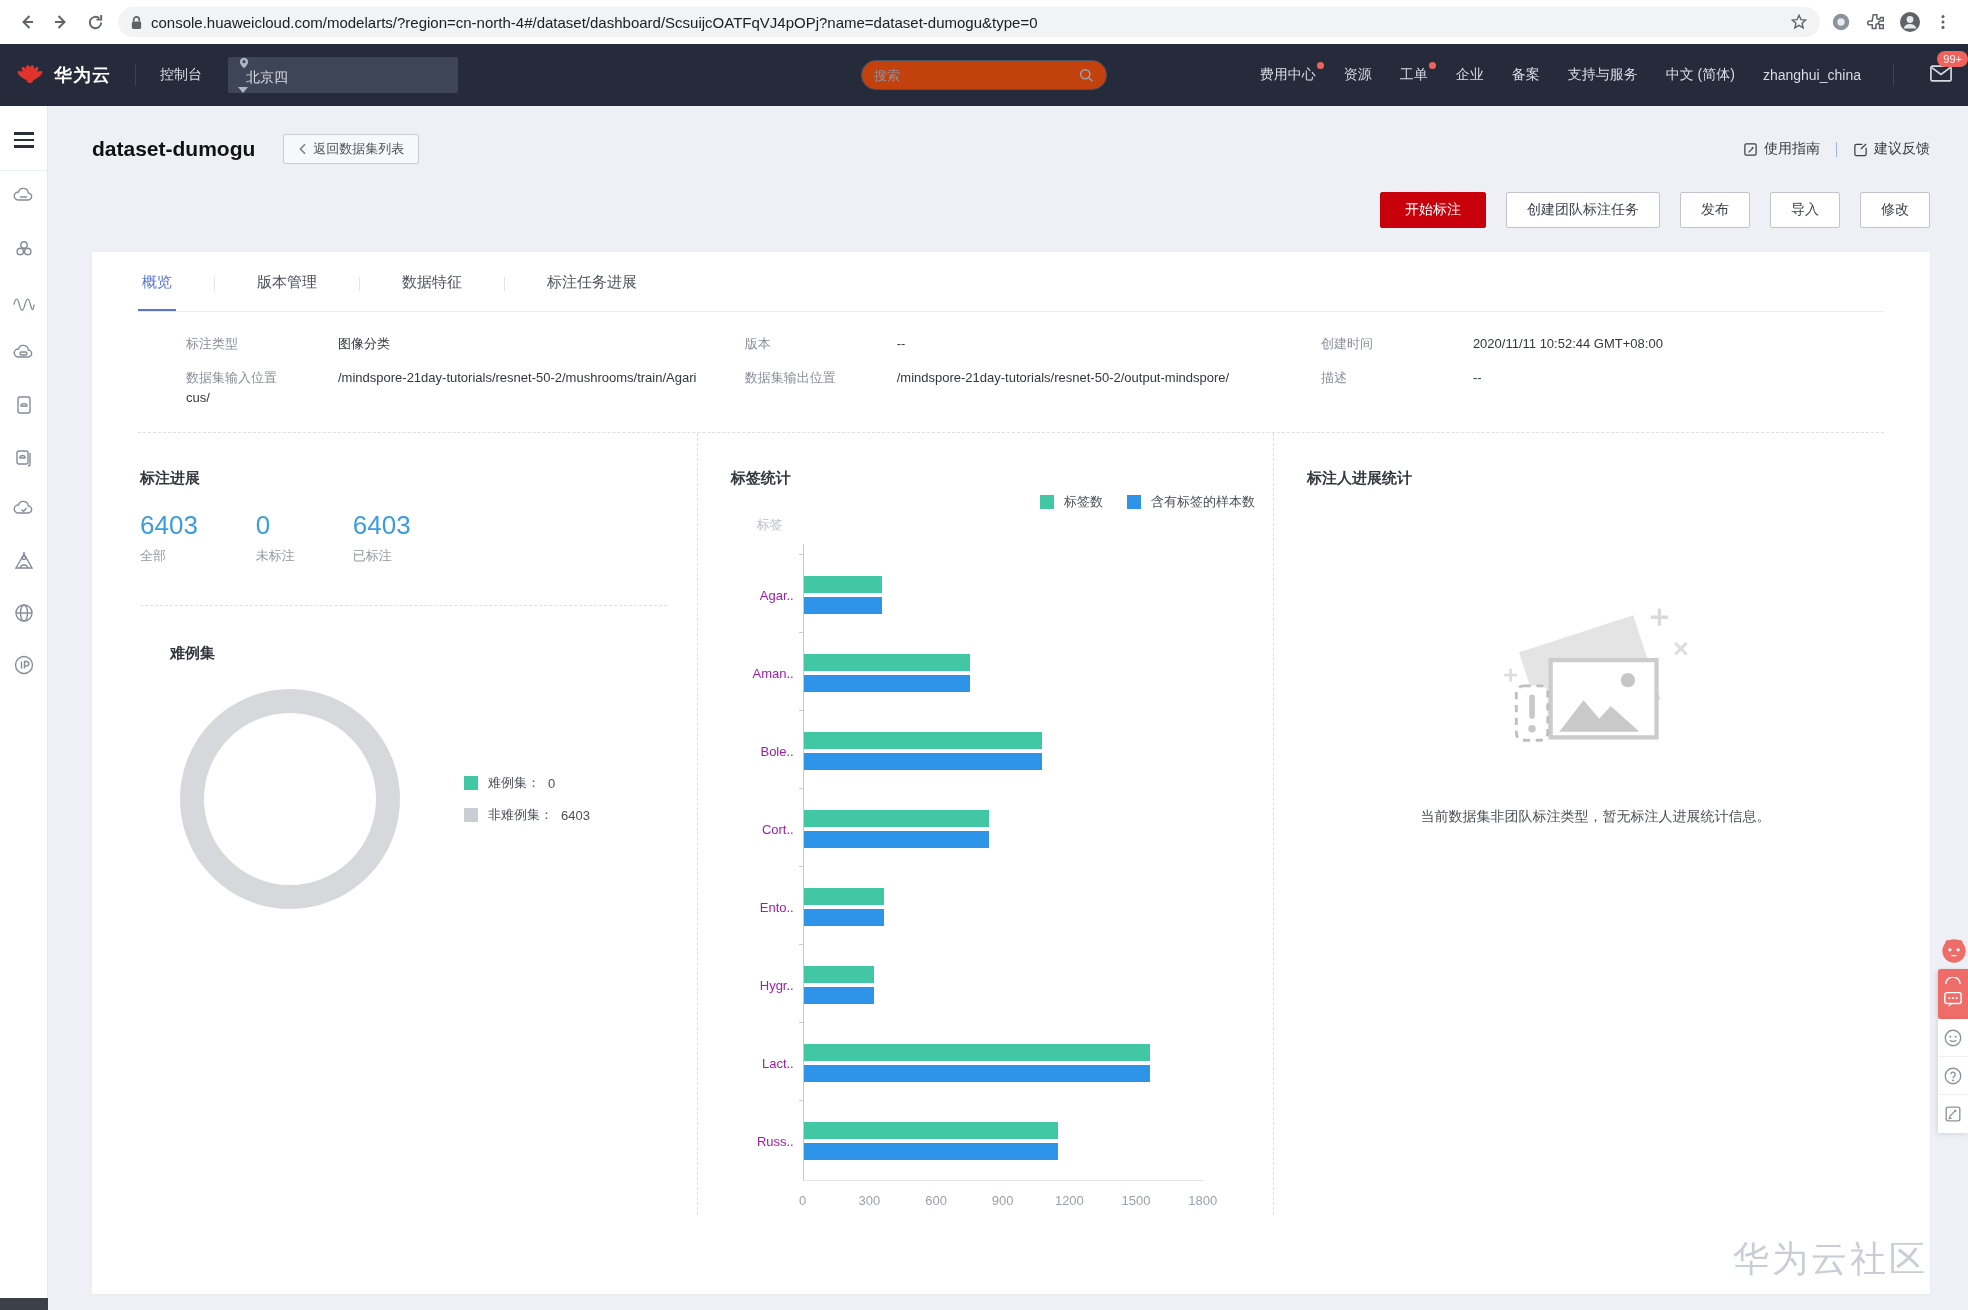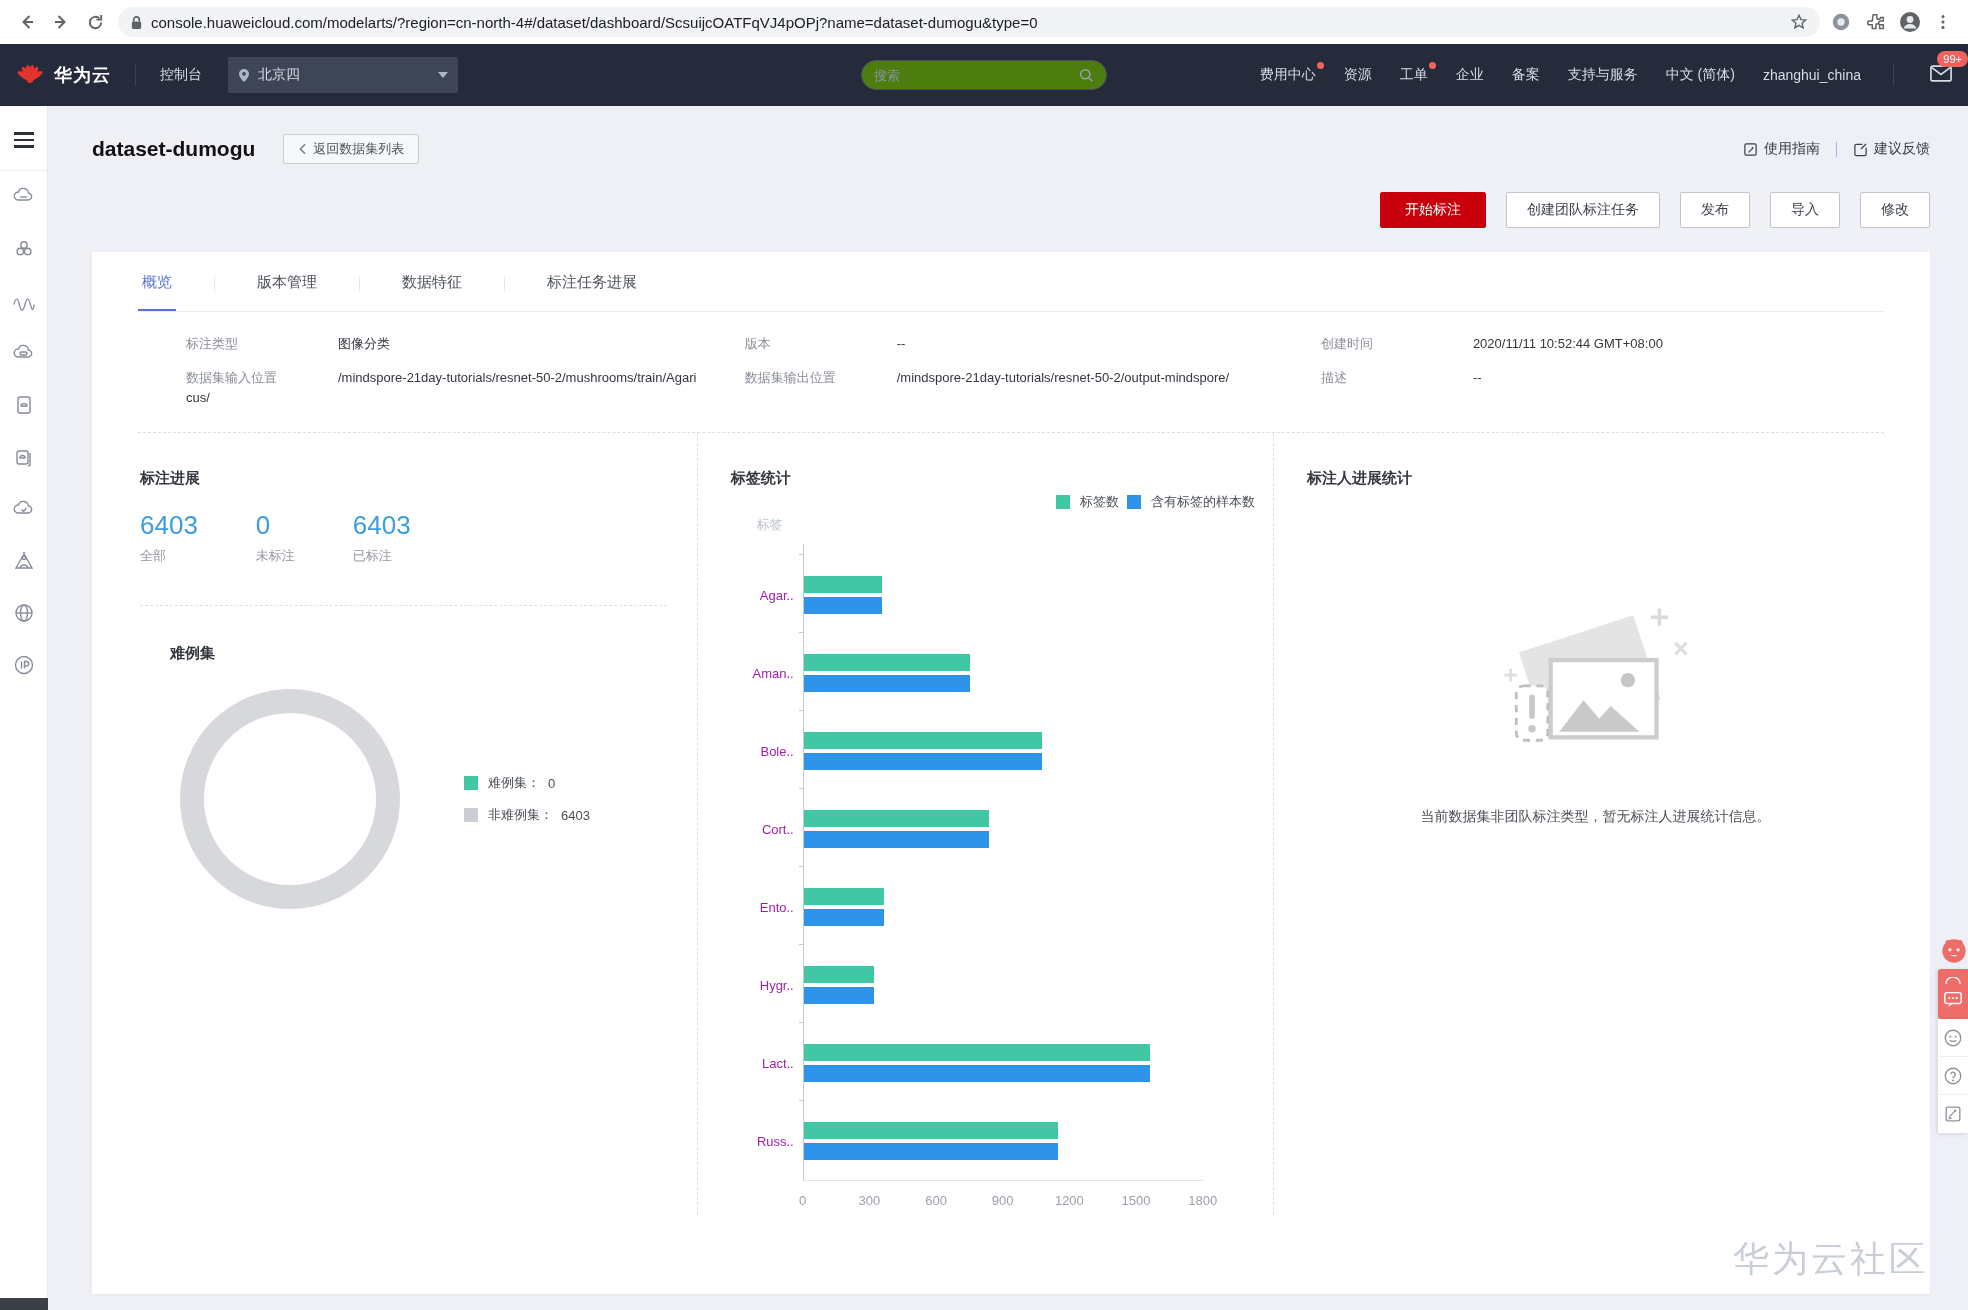--- a/index.html
+++ b/index.html
@@ -12,24 +12,24 @@
   .urlbar { flex:1; height:30px; background:#f1f3f4; border-radius:15px; margin:0 10px 0 6px; display:flex; align-items:center; padding:0 12px; }
   .urlbar .url { color:#202124; font-size:15px; white-space:nowrap; overflow:hidden; flex:1; margin-left:8px; }
   .chrome-right { display:flex; align-items:center; gap:12px; padding-right:6px; }
 
   
   .topnav { height:62px; background:#252b3a; display:flex; align-items:center; color:#d8dce4; position:relative; padding:0 16px; }
   .brand { display:flex; align-items:center; gap:10px; }
   .brand-name { color:#fff; font-size:18px; font-weight:bold; letter-spacing:1px; }
   .nav-sep { width:1px; height:22px; background:#3c4353; margin:0 24px; }
   .nav-link { font-size:14px; color:#d8dce4; cursor:pointer; }
-  .region-box { margin-left:26px; width:230px; height:36px; background:#3d4557; border-radius:2px; display:flex; align-items:center; padding:0 10px; cursor:pointer; }
+  .region-box { margin-left:26px; width:230px; height:36px; background:#3d4557; border-radius:2px; display:flex; align-items:flex-start; padding:0 10px; cursor:pointer;flex-direction:column; }
   .region-box .region-name { font-size:14px; margin-left:8px; flex:1; }
   .caret { width:0; height:0; border-left:5px solid transparent; border-right:5px solid transparent; border-top:6px solid #aeb6c5; }
-  .searchbox { position:absolute; left:50%; transform:translateX(-50%); width:246px; height:30px; border:1px solid #4a5266; background:#4d7c0f; border-radius:15px; display:flex; align-items:center; padding:0 12px; }
+  .searchbox { position:absolute; left:50%; transform:translateX(-50%); width:246px; height:30px; border:1px solid #4a5266; background:#c2410c; border-radius:15px; display:flex; align-items:center; padding:0 12px; }
   .searchbox input { flex:1; background:transparent; border:none; outline:none; color:#cfd4de; font-size:13px; font-family:inherit; }
   .searchbox input::placeholder { color:#8b93a6; }
   .topnav-right { margin-left:auto; display:flex; align-items:center; gap:28px; }
   .tn-item { position:relative; font-size:14px; cursor:pointer; white-space:nowrap; }
   .tn-dot { position:absolute; top:-4px; right:-8px; width:7px; height:7px; border-radius:50%; background:#f0625e; }
   .mail-wrap { position:relative; margin-left:4px; cursor:pointer; }
   .mail-badge { position:absolute; top:-14px; right:-16px; background:#f0625e; color:#fff; font-size:11px; border-radius:9px; padding:2px 6px; }
 
   
   .workspace { display:flex; height:1204px; }
@@ -83,21 +83,21 @@
   .hard-title { margin:38px 0 0 30px; }
   .hard-body { display:flex; align-items:center; margin-top:26px; }
   .donut { width:220px; height:220px; border-radius:50%; border:24px solid #d6d8db; margin-left:40px; }
   .hard-legend { margin-left:64px; display:flex; flex-direction:column; gap:14px; }
   .legend-item { display:flex; align-items:center; font-size:13px; color:#4a4f57; }
   .swatch { width:14px; height:14px; margin-right:10px; display:inline-block; }
   .legend-val { margin-left:8px; }
 
   
   .col2 { padding:36px 0 0 33px; }
-  .chart-legend { position:absolute; top:60px; right:18px; display:flex; gap:8px;justify-content:space-between; }
+  .chart-legend { position:absolute; top:60px; right:18px; display:flex; gap:24px;justify-content:space-between; }
   .chart-legend .legend-item { font-size:13px; color:#4a4f57; }
   .axis-label { font-size:13px; color:#b9bec7; margin:28px 0 10px 26px; }
   .bar-plot { position:relative; margin-left:72px; width:400px; border-left:1px solid #c7cacf; border-bottom:1px solid #e3e6ea; padding-top:12px; }
   .bar-row { position:relative; height:78px; display:flex; flex-direction:column; justify-content:center; gap:4px; }
   .bar-row::before { content:""; position:absolute; left:-5px; top:-2px; width:5px; height:1px; background:#c7cacf; }
   .bar-cat { position:absolute; left:-74px; width:64px; text-align:right; font-size:13px; color:#a21caf; top:50%; transform:translateY(-50%); }
   .hbar { height:17px; }
   .bar-xaxis { position:relative; margin-left:72px; width:400px; height:26px; margin-top:8px; }
   .xtick { position:absolute; transform:translateX(-50%); font-size:13px; color:#9ba1ab; top:4px; }
 

